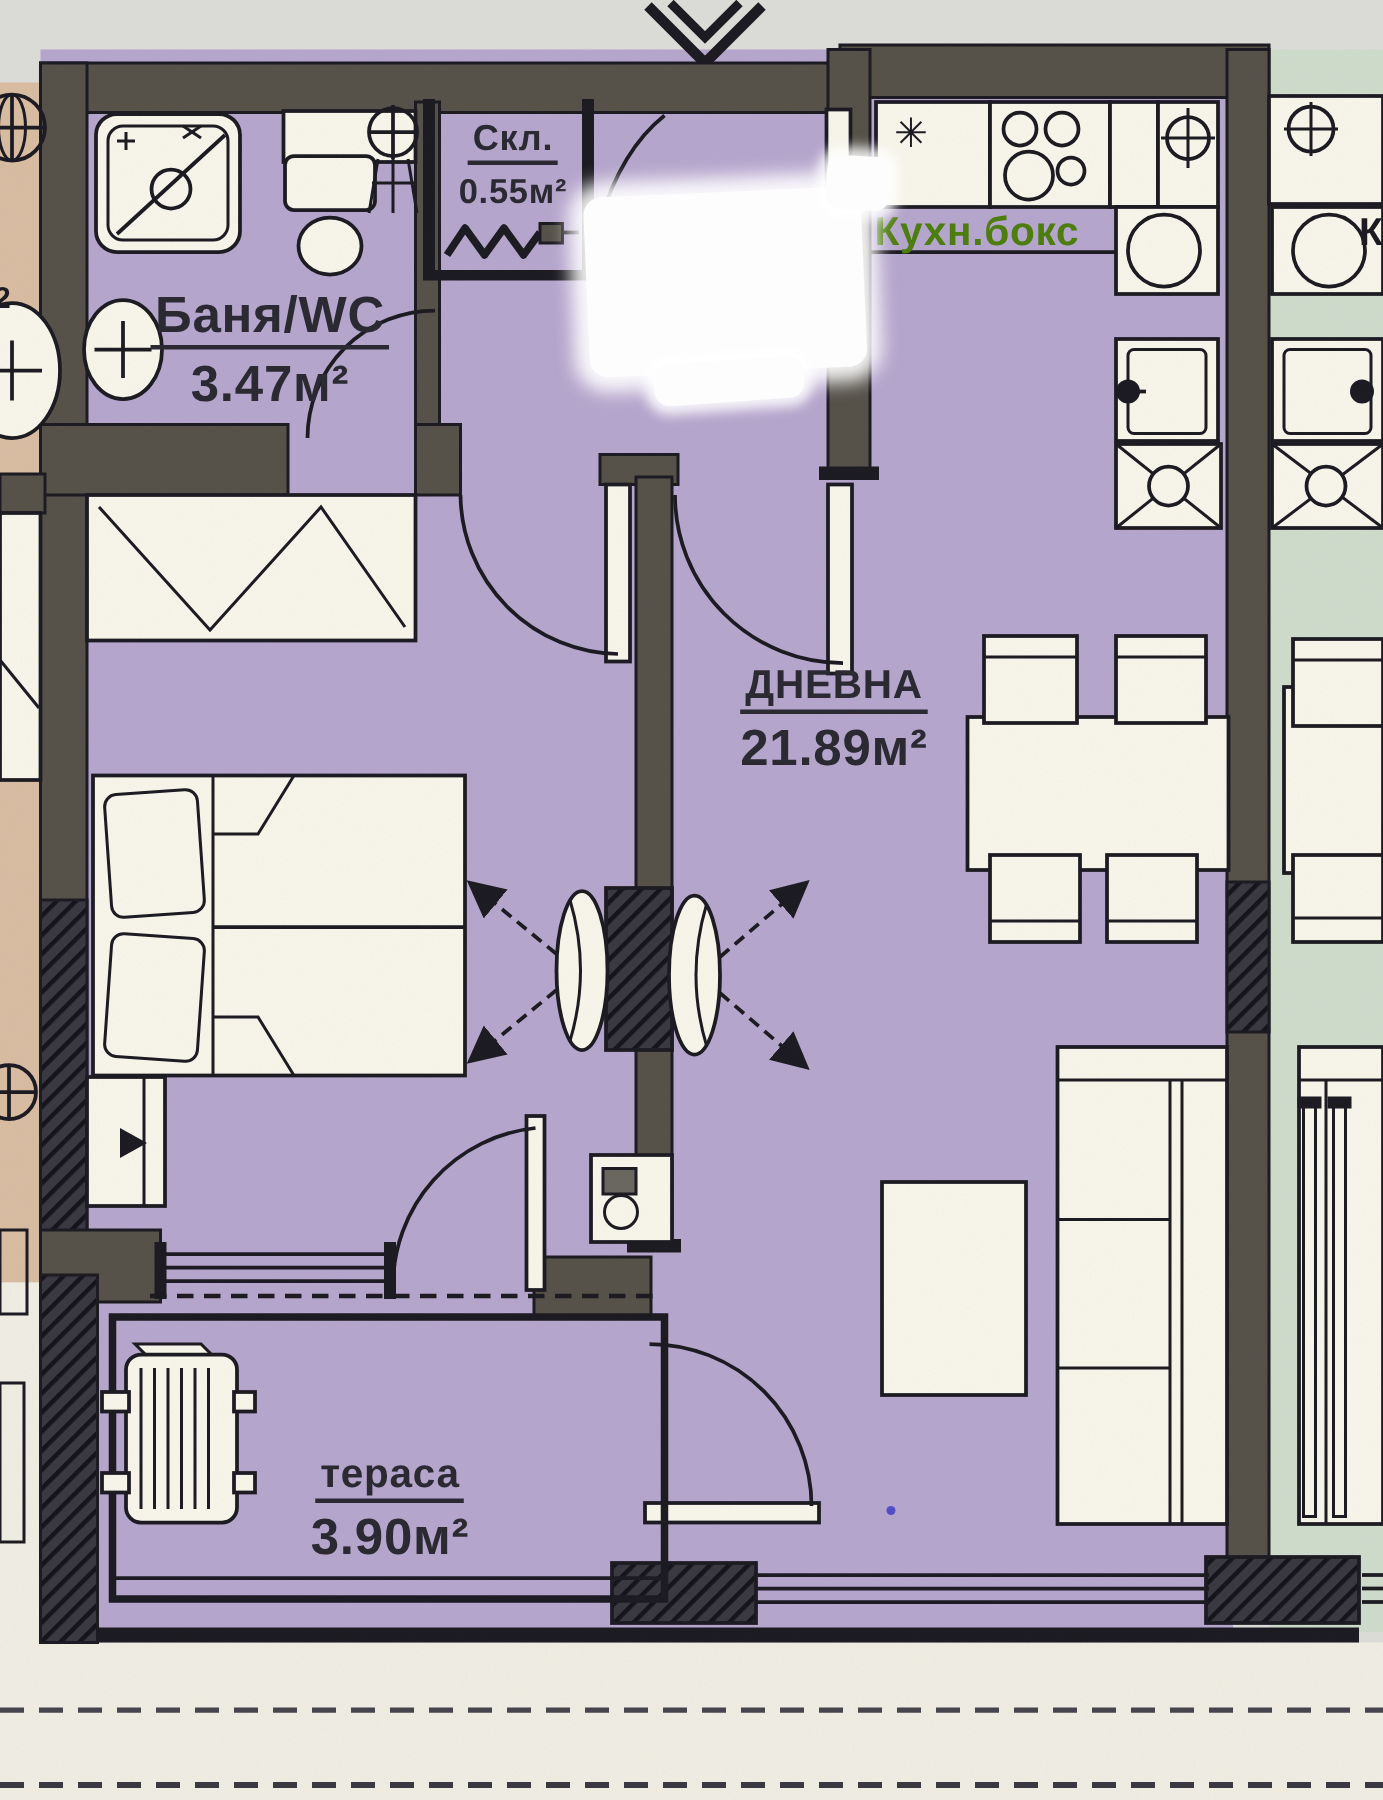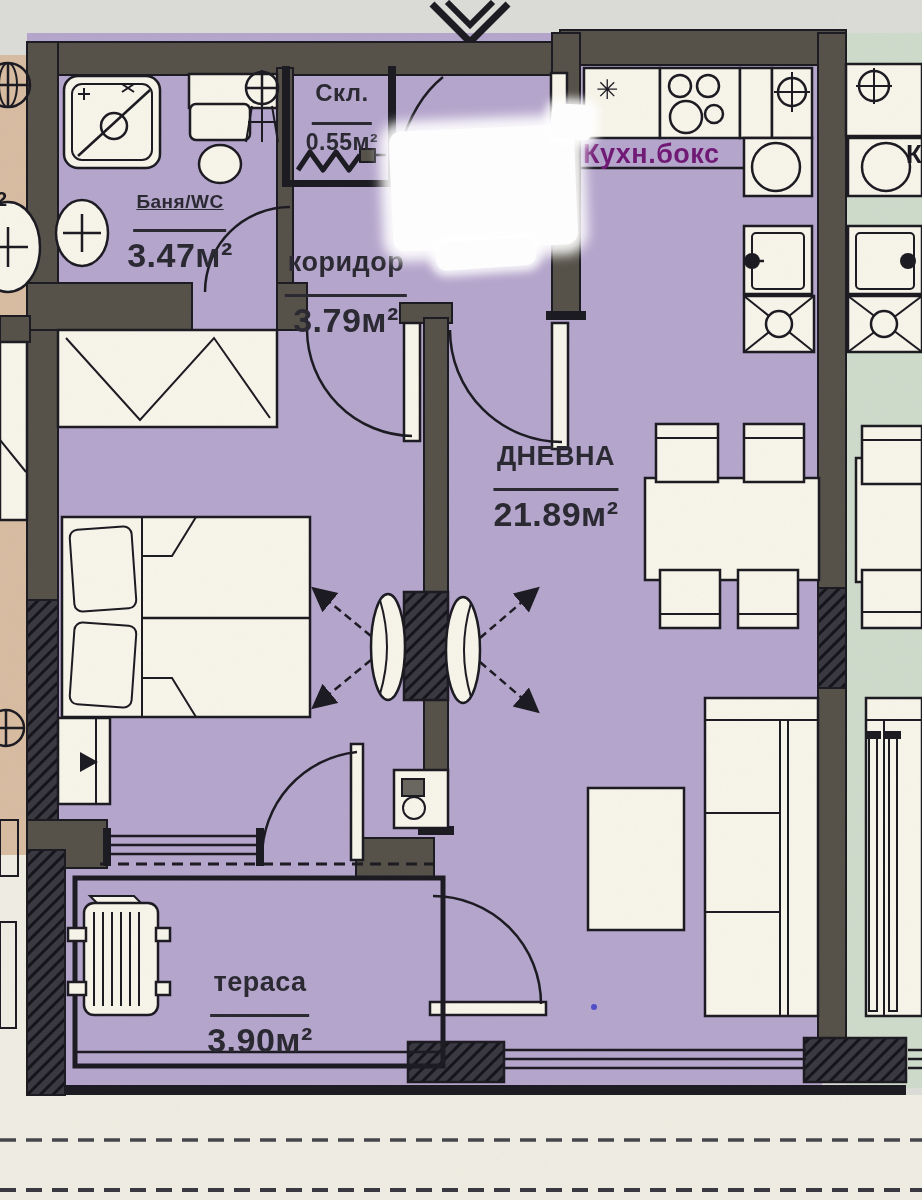--- a/index.html
+++ b/index.html
@@ -6,26 +6,26 @@
   .stage{position:relative;width:922px;height:1200px;overflow:hidden;
          background:#dcddd8;font-family:"Liberation Sans","DejaVu Sans",sans-serif;}
   .stage svg{position:absolute;left:0;top:0;z-index:0;}
   .w{fill:#56524a;stroke:#1c1b22;stroke-width:2;}
   .f{fill:#f8f5ea;stroke:#1c1b22;stroke-width:2.5;}
   .ln{fill:none;stroke:#1c1b22;stroke-width:2.5;}
   .thin{fill:none;stroke:#1c1b22;stroke-width:2;}
   .blk{fill:#1c1b22;stroke:none;}
   .lbl{position:absolute;z-index:2;transform:translateX(-50%);text-align:center;
        font-weight:bold;color:#2b2a33;letter-spacing:.5px;line-height:1.1;white-space:nowrap;}
-  .lbl .nm{display:inline-block;font-size:27px;border-bottom:3px solid #2b2a33;padding:0 3px 16px;}
+  .lbl .nm{display:inline-block;font-size:27px;border-bottom:3px solid #2b2a33;padding:0 3px 1px;}
   .lbl .ar{font-size:34px;margin-top:5px;}
   .lbl.small .nm{font-size:24px;}
   .lbl.small .ar{font-size:23px;}
-  .lbl.bath .nm{font-size:19px;text-decoration:underline;}
-  .kitchenlbl{position:absolute;z-index:2;font-weight:bold;color:#701a75;
+  .lbl.bath .nm{font-size:34px;}
+  .kitchenlbl{position:absolute;z-index:2;font-weight:bold;color:#4d7c0f;
        font-size:27px;letter-spacing:.5px;white-space:nowrap;}
   .frag{position:absolute;z-index:2;font-weight:bold;color:#1c1b22;white-space:nowrap;}
   .star{position:absolute;z-index:2;font-size:27px;color:#1c1b22;font-weight:bold;}
   .patch{position:absolute;z-index:3;background:#fdfdfd;}
   .patch.main{left:391px;top:128px;width:185px;height:120px;border-radius:12px;
       transform:rotate(-2.5deg);box-shadow:0 0 12px 10px rgba(255,255,255,0.92);}
   .patch.tail{left:436px;top:240px;width:100px;height:28px;border-radius:10px;
       transform:rotate(-4deg);box-shadow:0 0 8px 6px rgba(255,255,255,0.85);}
   .patch.bump{left:551px;top:104px;width:42px;height:36px;border-radius:9px;
       transform:rotate(3deg);box-shadow:0 0 8px 6px rgba(255,255,255,0.85);}
@@ -296,24 +296,20 @@
 <div class="lbl bath" style="left:180px;top:192px;">
   <span class="nm">Баня/WC</span>
   <div class="ar">3.47м²</div>
 </div>
 
 <div class="lbl small" style="left:342px;top:80px;">
   <span class="nm">Скл.</span>
   <div class="ar">0.55м²</div>
 </div>
 
-<div class="lbl" style="left:346px;top:248px;">
-  <span class="nm">коридор</span>
-  <div class="ar">3.79м²</div>
-</div>
 
 <div class="kitchenlbl" style="left:583px;top:139px;">Кухн.бокс</div>
 
 
 <div class="lbl" style="left:556px;top:442px;">
   <span class="nm">ДНЕВНА</span>
   <div class="ar">21.89м²</div>
 </div>
 
 <div class="lbl" style="left:240px;top:968px;margin-left:20px;">

